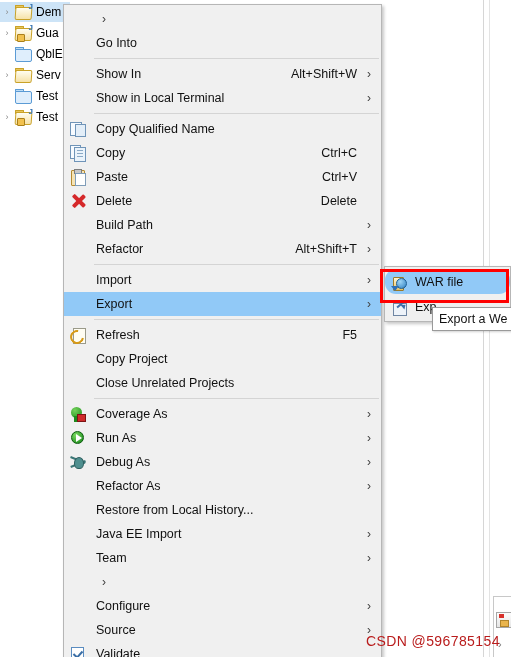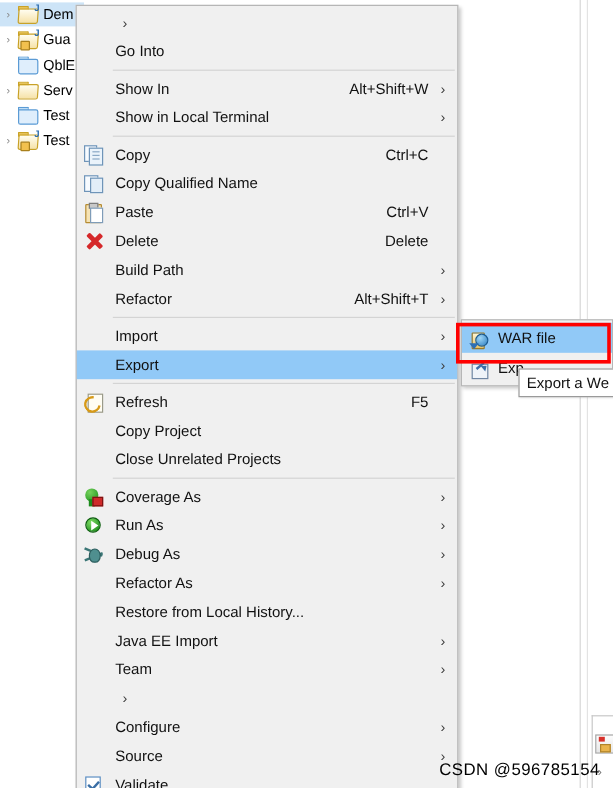--- a/index.html
+++ b/index.html
@@ -354,21 +354,21 @@
     padding: 2px 0;
     box-sizing: border-box;
     overflow: hidden;
   }
   .sub-item {
     height: 25px;
     display: flex;
     align-items: center;
     white-space: nowrap;
   }
-  .sub-item.highlight { background: #91c9f7; }
+  .sub-item.highlight { background: #91c9f7; border-radius: 11px; }
   .sub-icon {
     width: 26px; flex: 0 0 26px; height: 20px; position: relative;
   }
   .sub-label {
     font-size: 12.5px;
     color: #111;
     padding-left: 4px;
   }
   
   .ic-war .jar {
@@ -442,21 +442,21 @@
     overflow: hidden;
     box-shadow: 1px 1px 2px rgba(0,0,0,0.18);
   }
 
   
   #watermark {
     position: absolute;
     left: 366px;
     top: 633px;
     font-size: 14px;
-    color: #000000;
+    color: #b91c1c;
     letter-spacing: 0.4px;
     white-space: nowrap;
     user-select: none;
   }
 </style>
 </head>
 <body>
 
 <div id="explorer">
     <div class="tree-row selected" style="top: 2px;">
@@ -519,38 +519,38 @@
     </div>
     <div class="menu-item">
       <span class="mi-icon"></span>
       <span class="mi-label">Show in Local Terminal</span>
       <span class="mi-accel"></span>
       <span class="mi-arrow">›</span>
     </div>
     <div class="menu-sep"></div>
     <div class="menu-item">
       <span class="mi-icon">
+        <span class="ic ic-copyqn">
+          <span class="pg-back"></span>
+          <span class="pg-front"></span>
+        </span>
+      </span>
+      <span class="mi-label">Copy Qualified Name</span>
+      <span class="mi-accel"></span>
+      <span class="mi-arrow empty"></span>
+    </div>
+    <div class="menu-item">
+      <span class="mi-icon">
         <span class="ic ic-copy">
           <span class="pg-back"></span>
           <span class="pg-front"></span>
         </span>
       </span>
       <span class="mi-label">Copy</span>
       <span class="mi-accel">Ctrl+C</span>
-      <span class="mi-arrow empty"></span>
-    </div>
-    <div class="menu-item">
-      <span class="mi-icon">
-        <span class="ic ic-copyqn">
-          <span class="pg-back"></span>
-          <span class="pg-front"></span>
-        </span>
-      </span>
-      <span class="mi-label">Copy Qualified Name</span>
-      <span class="mi-accel"></span>
       <span class="mi-arrow empty"></span>
     </div>
     <div class="menu-item">
       <span class="mi-icon">
         <span class="ic ic-paste">
           <span class="clip"></span>
           <span class="clip-top"></span>
           <span class="clip-pg"></span>
         </span>
       </span>

